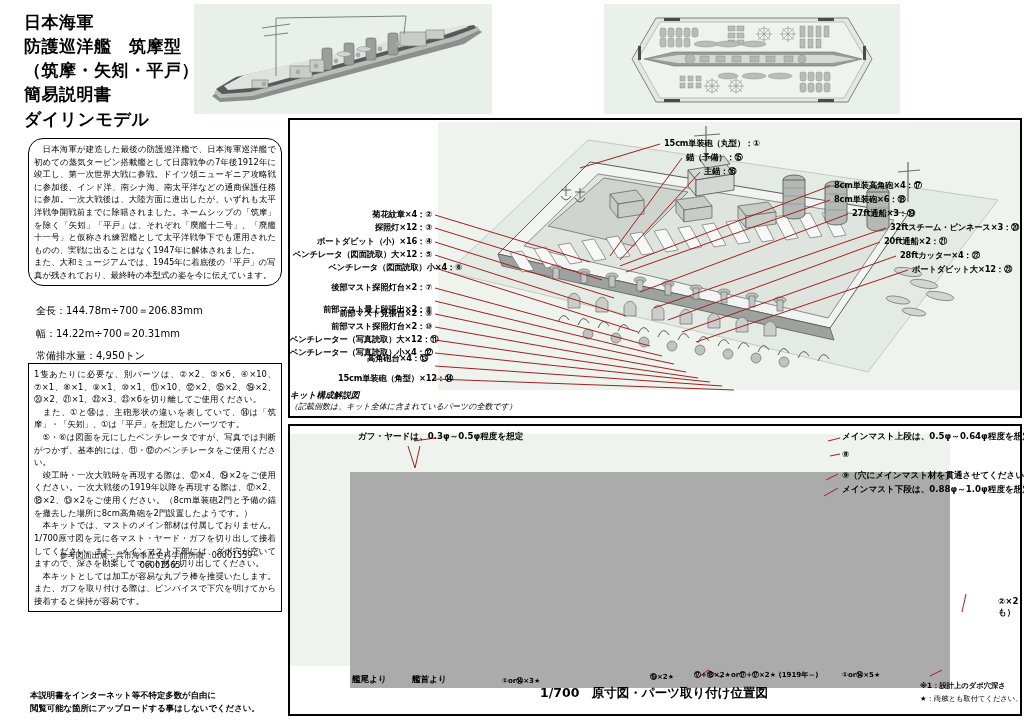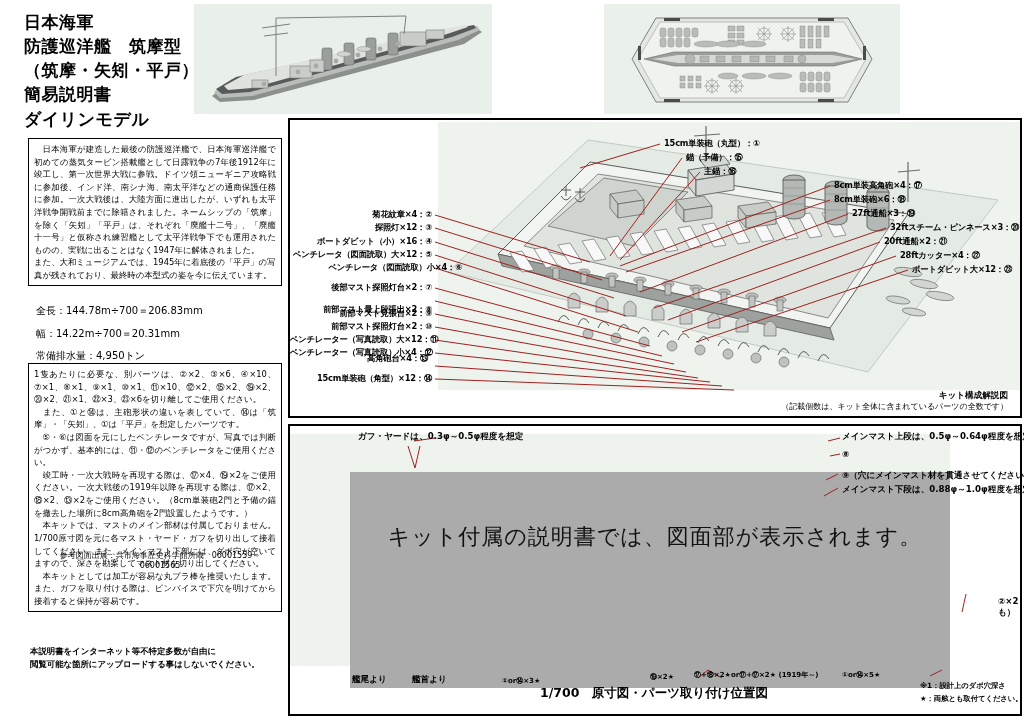--- a/index.html
+++ b/index.html
@@ -44,22 +44,22 @@
   
   #kit-panel{
     left:288px;top:118px;width:734px;height:300px;
     border:2px solid #000;background:#fff;box-sizing:border-box;
   }
   #kit-render{
     position:absolute;left:148px;top:2px;width:582px;height:268px;
     background:#eef3ee;overflow:hidden;
   }
   #kit-caption{
-    position:absolute;left:0;right:12px;bottom:3px;text-align:right;
-    font-size:8.6px;line-height:1.45;font-weight:700;
+    position:absolute;left:0;right:0;bottom:3px;text-align:left;
+    font-size:8.6px;line-height:1.45;font-weight:700;font-style:italic;
   }
   #kit-caption .sub{font-weight:400;font-size:8px;}
 
   .lbl{font-size:8.3px;white-space:nowrap;font-weight:700;letter-spacing:-.2px;}
   .lbl-l{text-align:right;}
 
   
   #plan-panel{
     left:288px;top:424px;width:734px;height:292px;
     border:2px solid #000;background:#fff;box-sizing:border-box;
@@ -261,40 +261,40 @@
         <rect x="60" y="14" width="16" height="3"></rect>
           <rect x="214" y="14" width="16" height="3"></rect>
         <rect x="60" y="95" width="16" height="3"></rect>
           <rect x="214" y="95" width="16" height="3"></rect>
         <rect x="34" y="42" width="3" height="14"></rect>
           <rect x="259" y="42" width="3" height="14"></rect>
       </g>
     </svg>
   </div>
 
-  <div class="abs boxtext" id="desc-box" style="white-space:pre-line;">　日本海軍が建造した最後の防護巡洋艦で、日本海軍巡洋艦で初めての蒸気タービン搭載艦として日露戦争の7年後1912年に竣工し、第一次世界大戦に参戦。ドイツ領ニューギニア攻略戦に参加後、インド洋、南シナ海、南太平洋などの通商保護任務に参加。一次大戦後は、大陸方面に進出したが、いずれも太平洋戦争開戦前までに除籍されました。ネームシップの「筑摩」を除く「矢矧」「平戸」は、それぞれ「廃艦十二号」、「廃艦十一号」と仮称され練習艦として太平洋戦争下でも運用されたものの、実戦に出ることはなく1947年に解体されました。
+  <div class="abs boxtext" id="desc-box" style="white-space:pre-line;border-radius:15px;">　日本海軍が建造した最後の防護巡洋艦で、日本海軍巡洋艦で初めての蒸気タービン搭載艦として日露戦争の7年後1912年に竣工し、第一次世界大戦に参戦。ドイツ領ニューギニア攻略戦に参加後、インド洋、南シナ海、南太平洋などの通商保護任務に参加。一次大戦後は、大陸方面に進出したが、いずれも太平洋戦争開戦前までに除籍されました。ネームシップの「筑摩」を除く「矢矧」「平戸」は、それぞれ「廃艦十二号」、「廃艦十一号」と仮称され練習艦として太平洋戦争下でも運用されたものの、実戦に出ることはなく1947年に解体されました。
 また、大和ミュージアムでは、1945年に着底後の「平戸」の写
 真が残されており、最終時の本型式の姿を今に伝えています。</div>
 
   <div class="abs" id="spec-list">
     <div>全長：144.78m÷700＝206.83mm</div>
     <div>幅：14.22m÷700＝20.31mm</div>
     <div>常備排水量：4,950トン</div>
   </div>
 
   <div class="abs boxtext" id="parts-box" style="white-space:pre-line;">1隻あたりに必要な、別パーツは、②×2、③×6、④×10、⑦×1、⑧×1、⑨×1、⑩×1、⑪×10、⑫×2、⑮×2、⑲×2、⑳×2、㉑×1、㉒×3、㉓×6を切り離してご使用ください。
 　また、①と⑭は、主砲形状の違いを表していて、⑭は「筑摩」・「矢矧」、①は「平戸」を想定したパーツです。
 　⑤・⑥は図面を元にしたベンチレータですが、写真では判断がつかず、基本的には、⑪・⑫のベンチレータをご使用ください。
 　竣工時・一次大戦時を再現する際は、⑰×4、⑲×2をご使用ください。一次大戦後の1919年以降を再現する際は、⑰×2、⑱×2、⑬×2をご使用ください。（8cm単装砲2門と予備の錨を撤去した場所に8cm高角砲を2門設置したようです。）
 　本キットでは、マストのメイン部材は付属しておりません。1/700原寸図を元に各マスト・ヤード・ガフを切り出して接着してください。また、メインマスト下部には、ダボ穴が空いてますので、深さを勘案してマスト材を切り出してください。
 　本キットとしては加工が容易な丸プラ棒を推奨いたします。また、ガフを取り付ける際は、ピンバイスで下穴を明けてから接着すると保持が容易です。</div>
 
   <div class="abs" id="credit-line">参考図面出展：呉市海事歴史科学館所蔵　06001559～06001565</div>
 
-  <div class="abs" id="footer-note" style="white-space:pre-line;font-weight:700;">本説明書をインターネット等不特定多数が自由に
+  <div class="abs" id="footer-note" style="white-space:pre-line;font-weight:700;margin-top:44px;">本説明書をインターネット等不特定多数が自由に
 閲覧可能な箇所にアップロードする事はしないでください。</div>
 
   <div class="abs" id="kit-panel">
 
     <div id="kit-render">
       <svg viewBox="0 0 582 268" width="582" height="268">
         <rect width="582" height="268" fill="#eef3ee"></rect>
 
         <polygon points="10,150 150,18 560,78 430,250" fill="#e4eae4" stroke="#c2c9c2" stroke-width="1"></polygon>
 
@@ -485,21 +485,21 @@
     <div class="abs lbl lbl-l" style="left:0;top:116px;width:142px;">ボートダビット（小）×16：④</div>
     <div class="abs lbl lbl-l" style="left:0;top:129px;width:142px;">ベンチレータ（図面読取）大×12：⑤</div>
     <div class="abs lbl lbl-l" style="left:0;top:142px;width:142px;padding-left:30px;">ベンチレータ（図面読取）小×4：⑥</div>
     <div class="abs lbl lbl-l" style="left:0;top:162px;width:142px;">後部マスト探照灯台×2：⑦</div>
     <div class="abs lbl lbl-l" style="left:0;top:175px;width:142px;margin-top:9px;">前部マスト最上段張出×2：⑧</div>
     <div class="abs lbl lbl-l" style="left:0;top:188px;width:142px;">前部マスト見張台×2：⑨</div>
     <div class="abs lbl lbl-l" style="left:0;top:201px;width:142px;">前部マスト探照灯台×2：⑩</div>
     <div class="abs lbl lbl-l" style="left:0;top:214px;width:142px;">ベンチレーター（写真読取）大×12：⑪</div>
     <div class="abs lbl lbl-l" style="left:0;top:227px;width:142px;">ベンチレーター（写真読取）小×4：⑫</div>
     <div class="abs lbl lbl-l" style="left:0;top:233px;width:138px;">高角砲台×4：⑬</div>
-    <div class="abs lbl lbl-l" style="left:0;top:253px;width:142px;">15cm単装砲（角型）×12：⑭</div>
+    <div class="abs lbl lbl-l" style="left:0;top:253px;width:163px;">15cm単装砲（角型）×12：⑭</div>
 
     <div class="abs lbl" style="left:374px;top:18px;">15cm単装砲（丸型）：①</div>
     <div class="abs lbl" style="left:396px;top:32px;">錨（予備）：⑮</div>
     <div class="abs lbl" style="left:414px;top:46px;">主錨：⑯</div>
     <div class="abs lbl" style="left:544px;top:60px;">8cm単装高角砲×4：⑰</div>
     <div class="abs lbl" style="left:544px;top:74px;">8cm単装砲×6：⑱</div>
     <div class="abs lbl" style="left:562px;top:88px;">27ft通船×3：⑲</div>
     <div class="abs lbl" style="left:600px;top:102px;">32ftスチーム・ピンネース×3：⑳</div>
     <div class="abs lbl" style="left:594px;top:116px;">20ft通船×2：㉑</div>
     <div class="abs lbl" style="left:610px;top:130px;">28ftカッター×4：㉒</div>
@@ -509,21 +509,20 @@
       <div>キット構成解説図</div>
       <div class="sub">（記載個数は、キット全体に含まれているパーツの全数です）</div>
     </div>
   </div>
 
   <div class="abs" id="plan-panel">
 
     <div id="plan-band"></div>
     <div id="plan-gray"></div>
 
-    <div id="plan-msg">キット付属の説明書では、図面部が表示されます。</div>
 
     <svg class="lines" width="730" height="288" viewBox="0 0 730 288">
       <g class="ln">
         <polyline points="118,20 125,42 130,20"></polyline>
         <line x1="124" y1="15" x2="145" y2="12"></line>
         <line x1="550" y1="12" x2="538" y2="15"></line>
         <line x1="550" y1="28" x2="540" y2="30"></line>
         <line x1="548" y1="48" x2="536" y2="54"></line>
         <line x1="548" y1="62" x2="534" y2="70"></line>
         <line x1="676" y1="168" x2="672" y2="186"></line>
@@ -543,16 +542,16 @@
     <div class="abs mini" style="left:62px;top:248px;">艦尾より</div>
     <div class="abs mini" style="left:122px;top:248px;">艦首より</div>
     <div class="abs tiny" style="left:212px;top:250px;">①or⑭×3★</div>
     <div class="abs tiny" style="left:360px;top:246px;">⑲×2★</div>
     <div class="abs tiny" style="left:404px;top:244px;">⑰+⑱×2★or⑰+⑰×2★ (1919年～)</div>
     <div class="abs tiny" style="left:552px;top:244px;">①or⑭×5★</div>
 
     <div id="plan-title">1/700　原寸図・パーツ取り付け位置図</div>
 
     <div class="abs tiny2" style="left:630px;top:255px;font-weight:700;">※1：設計上のダボ穴深さ</div>
-    <div class="abs tiny2" style="left:630px;top:268px;font-weight:700;">★：両舷とも取付てください。</div>
+    <div class="abs tiny2" style="left:630px;top:268px;font-weight:400;">★：両舷とも取付てください。</div>
   </div>
 
 </div>
 
 </body></html>

